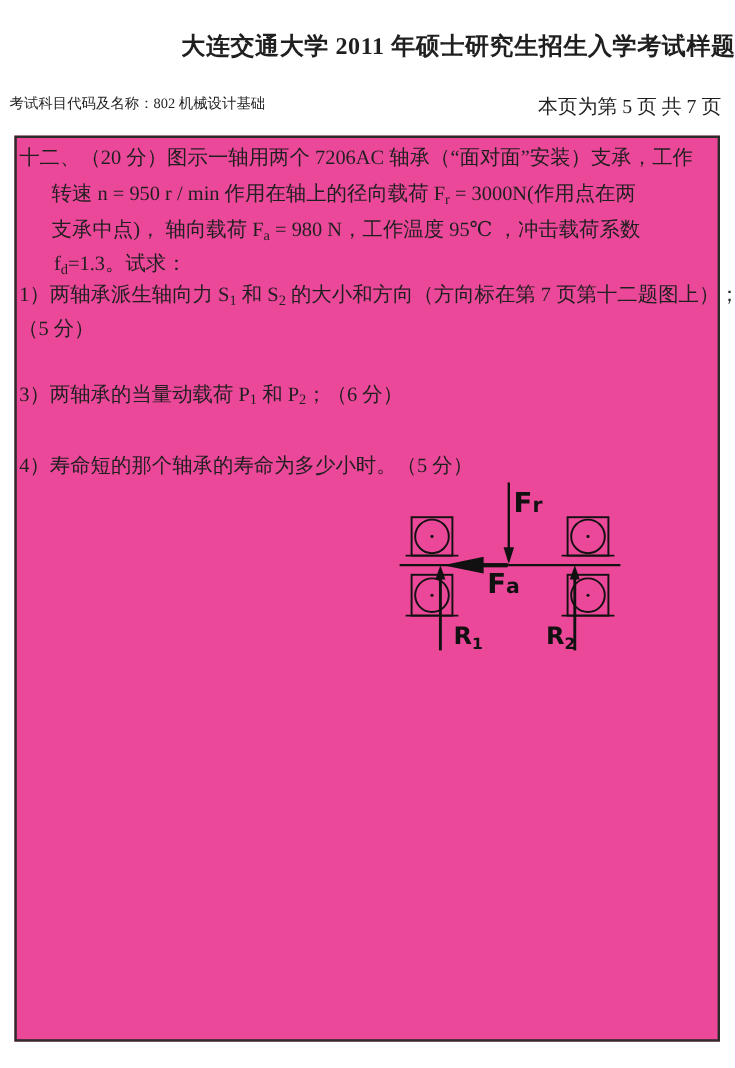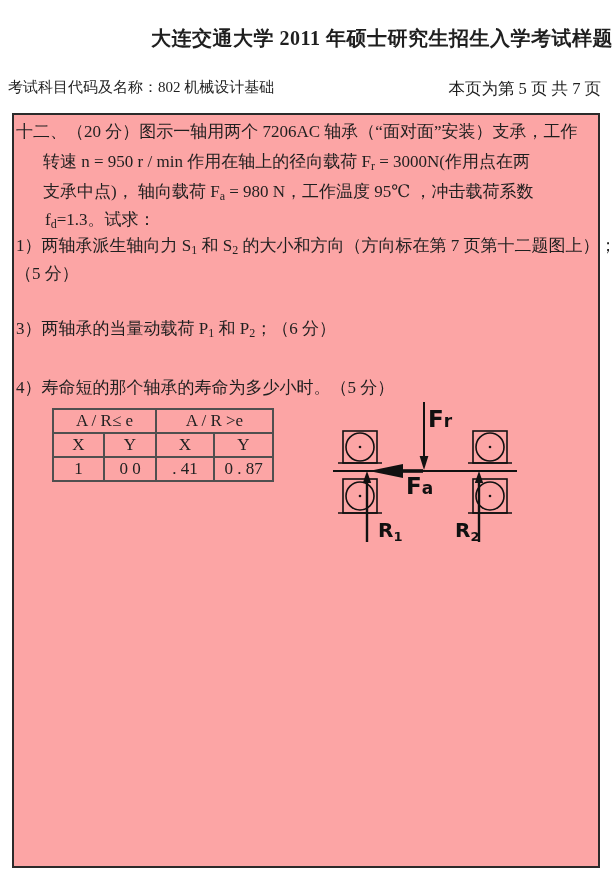--- a/index.html
+++ b/index.html
@@ -4,25 +4,25 @@
 <style>
   html,body{margin:0;padding:0;}
   body{
     width:613px;height:890px;background:#ffffff;position:relative;overflow:hidden;
     font-family:"Liberation Serif","DejaVu Serif",serif;color:#1f1f1f;
   }
   .page-title{
     position:absolute;top:25px;left:0;width:613px;text-align:right;
     font-size:20px;font-weight:bold;letter-spacing:0.5px;white-space:nowrap;
   }
-  .hdr-left{position:absolute;top:78px;left:8px;font-size:15px;white-space:nowrap;}
+  .hdr-left{position:absolute;top:78px;left:8px;font-size:12px;white-space:nowrap;}
   .hdr-right{position:absolute;top:78px;right:12px;font-size:16.5px;white-space:nowrap;}
   .qbox{
     position:absolute;left:12px;top:113px;width:584px;height:751px;
-    border:2px solid #2b2b2b;background:#fca5a5;
+    border:2px solid #2b2b2b;background:#ec4899;
   }
   .line{position:absolute;font-size:17px;line-height:21px;white-space:nowrap;}
   .sb{font-size:12px;vertical-align:-3px;}
   .l1{left:2px;top:6px;}
   .l2{left:29px;top:36px;}
   .l3{left:29px;top:66px;}
   .l4{left:31px;top:94px;}
   .i1{left:2px;top:120px;}
   .i1d{left:1px;top:148px;}
   .i2{left:2px;top:175px;}
@@ -62,46 +62,20 @@
   <div class="line i1"><span>1）两轴承派生轴向力 S</span><span class="sb">1</span><span> 和 S</span><span class="sb">2</span><span> 的大小和方向（方向标在第 7 页第十二题图上）；</span></div>
 
   <div class="line i1d">（5 分）</div>
 
 
   <div class="line i3"><span>3）两轴承的当量动载荷 P</span><span class="sb">1</span><span> 和 P</span><span class="sb">2</span><span>；（6 分）</span></div>
 
   <div class="line i4">4）寿命短的那个轴承的寿命为多少小时。（5 分）</div>
 
 
-  <table class="factor">
-    <colgroup>
-        <col style="width:51px">
-        <col style="width:52px">
-        <col style="width:58px">
-        <col style="width:59px">
-      </colgroup>
-    <tbody>
-        <tr>
-      <td colspan="2">A / R≤ e</td>
-      <td colspan="2">A / R &gt;e</td>
-    </tr>
-    <tr>
-      <td>X</td>
-      <td>Y</td>
-      <td>X</td>
-      <td>Y</td>
-    </tr>
-    <tr>
-      <td>1</td>
-      <td class="v-right">0 0</td>
-      <td>. 41</td>
-      <td class="v-left">0 . 87</td>
-    </tr>
-  </tbody>
-    </table>
 
   <div class="diagram">
     <svg viewBox="0 0 260 170" width="260" height="170" xmlns="http://www.w3.org/2000/svg">
       <g stroke="#111" fill="none">
         <line x1="28" y1="81" x2="212" y2="81" stroke-width="1.8"></line>
 
         <g stroke-width="1.6">
           <rect x="38" y="41" width="34" height="32"></rect>
           <circle cx="55" cy="57" r="14"></circle>
           <circle cx="55" cy="57" r="1.3" fill="#111" stroke="none"></circle>

